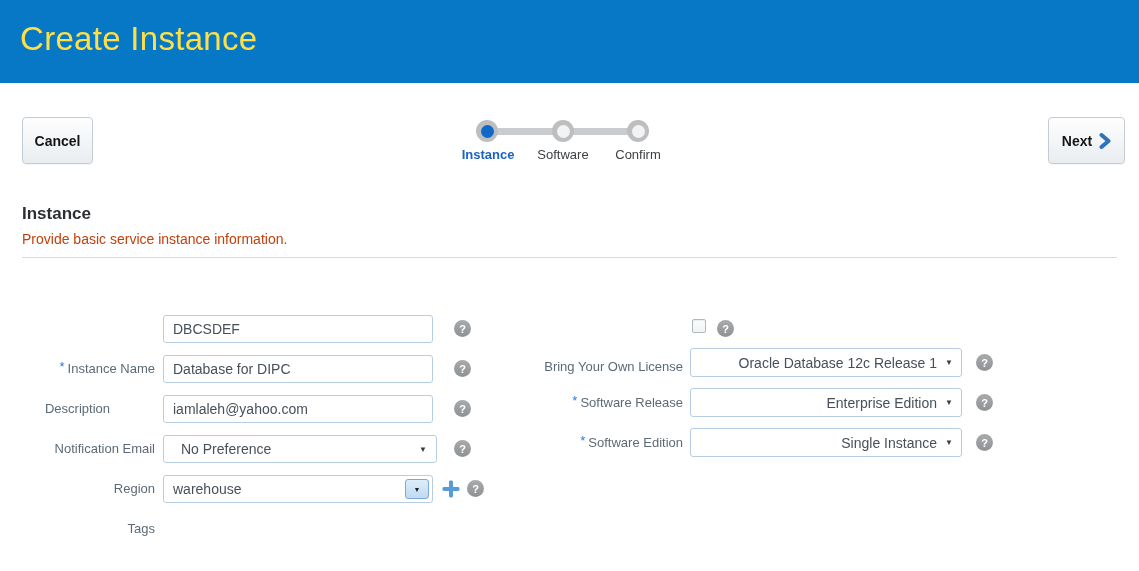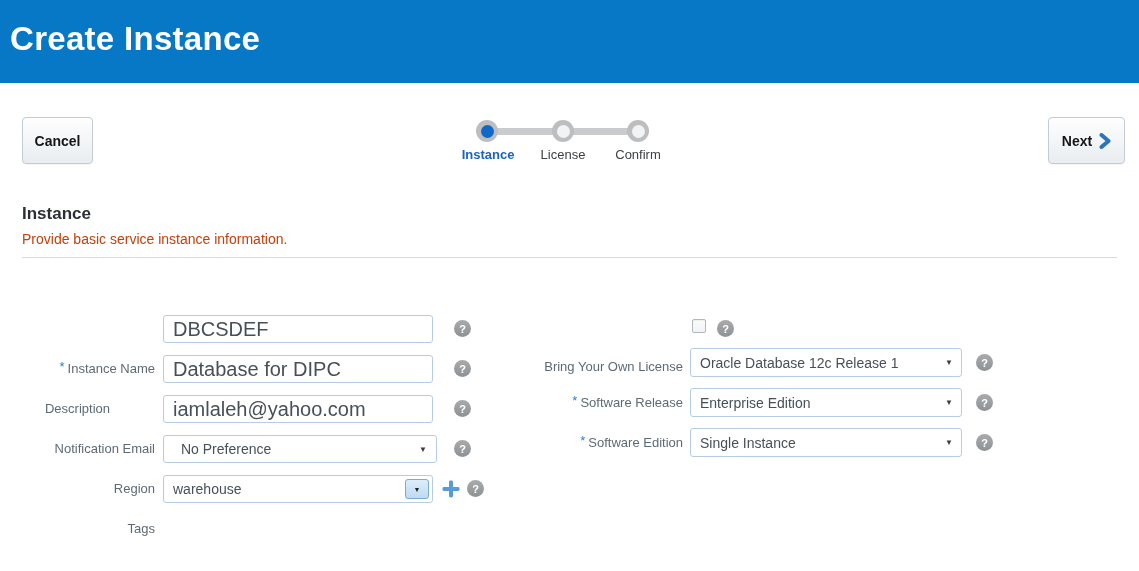--- a/index.html
+++ b/index.html
@@ -2,21 +2,21 @@
 <html><head>
 <meta charset="utf-8">
 <style>
   * { box-sizing: border-box; }
   html, body { margin: 0; padding: 0; background: #fff; }
   body { font-family: "Liberation Sans", sans-serif; }
   .page { position: relative; width: 1139px; height: 571px; background: #ffffff; overflow: hidden; }
 
   
   .topbar { position: absolute; left: 0; top: 0; width: 1139px; height: 83px; background: #0778c6; }
-  .page-title { position: absolute; left: 10px; top: 20px; font-size: 33px; font-weight: 700; color: #ffffff; letter-spacing: 0.3px; }
+  .page-title { position: absolute; left: 20px; top: 20px; font-size: 33px; font-weight: 400; color: #fde047; letter-spacing: 0.3px; }
 
   
   .btn { position: absolute; height: 47px; background: linear-gradient(#fefefe, #e9edf0); border: 1px solid #c3ccd4;
          border-radius: 4px; font-family: inherit; font-size: 14px; font-weight: 700; color: #151515; cursor: pointer;
          box-shadow: 0 1px 1px rgba(0,0,0,0.04); }
   .btn-cancel { left: 22px; top: 117px; width: 71px; }
   .btn-next { left: 1048px; top: 117px; width: 77px; display: flex; align-items: center; justify-content: center; gap: 7px; padding: 0; }
 
   
   .train-bar { position: absolute; top: 128px; height: 7px; background: #c9cbcd; border-radius: 3px; z-index: 1; }
@@ -38,27 +38,27 @@
   .section-sub { position: absolute; left: 22px; top: 231px; font-size: 14px; color: #c2410c; }
   .divider { position: absolute; left: 22px; top: 257px; width: 1095px; height: 1px; background: #d9dadc; }
 
   
   .flabel { position: absolute; font-size: 13px; color: #5d6a75; text-align: right; white-space: nowrap; margin-top: 40px; }
   .flabel-l { left: 0; width: 155px; line-height: 28px; }
   .flabel-r { left: 500px; width: 183px; line-height: 29px; }
   .req { color: #2f7bd8; margin-right: 3px; position: relative; top: -2px; font-size: 13px; }
 
   .tinput { position: absolute; left: 163px; width: 270px; height: 28px; border: 1px solid #b6cde3; border-radius: 3px;
-            background: #fff; padding: 0 9px; font-family: inherit; font-size: 20px; color: #475059; outline: none; }
+            background: #fff; padding: 0 9px; font-family: inherit; font-size: 14px; color: #475059; outline: none; }
 
   .sel { position: absolute; appearance: none; -webkit-appearance: none; -moz-appearance: none;
          border: 1px solid #b6cde3; border-radius: 3px; background: #fff; padding: 0 24px 0 9px;
          font-family: inherit; font-size: 14px; color: #475059; outline: none; cursor: pointer; }
   .sel-l { left: 163px; width: 274px; height: 28px; padding-left: 17px; }
-  .sel-r { left: 690px; width: 272px; height: 29px; }
+  .sel-r { left: 690px; width: 272px; height: 29px; text-align: right; }
   .selarrow { position: absolute; font-size: 8px; color: #3c3c3c; pointer-events: none; z-index: 2; }
 
   .combo { position: absolute; left: 163px; top: 475px; width: 270px; height: 28px; border: 1px solid #b6cde3;
            border-radius: 3px; background: #fff; }
   .combo input { position: absolute; left: 1px; top: 1px; width: 236px; height: 24px; border: none; outline: none;
                  background: transparent; padding: 0 8px; font-family: inherit; font-size: 14px; color: #475059; }
   .combo-btn { position: absolute; right: 3px; top: 3px; width: 24px; height: 20px; border: 1px solid #7ea9d0;
                border-radius: 3px; background: linear-gradient(#ddeefb, #bedaf1); display: flex; align-items: center;
                justify-content: center; cursor: pointer; padding: 0; }
   .combo-btn .selarrow { position: static; font-size: 7px; color: #222; }
@@ -99,21 +99,21 @@
   <div class="ring ring-1">
       <div class="dot dot-active"></div>
     </div>
   <div class="ring ring-2">
       <div class="dot dot-idle"></div>
     </div>
   <div class="ring ring-3">
       <div class="dot dot-idle"></div>
     </div>
   <div class="step-label step-label-1">Instance</div>
-  <div class="step-label step-label-2">License</div>
+  <div class="step-label step-label-2">Software</div>
   <div class="step-label step-label-3">Confirm</div>
 
   <div class="section-title">Instance</div>
   <div class="section-sub">Provide basic service instance information.</div>
   <div class="divider"></div>
 
   <div class="flabel flabel-l" style="top:315px;">
     <span class="req">*</span><span>Instance Name</span>
   </div>
   <input class="tinput" style="top: 315px;" type="text" value="DBCSDEF">

